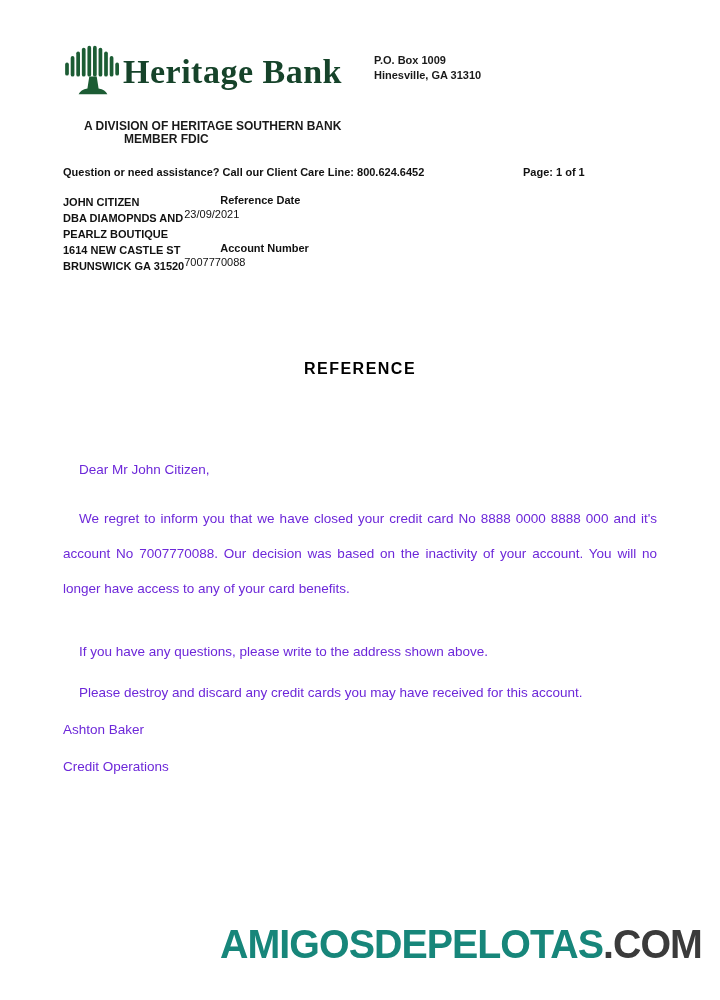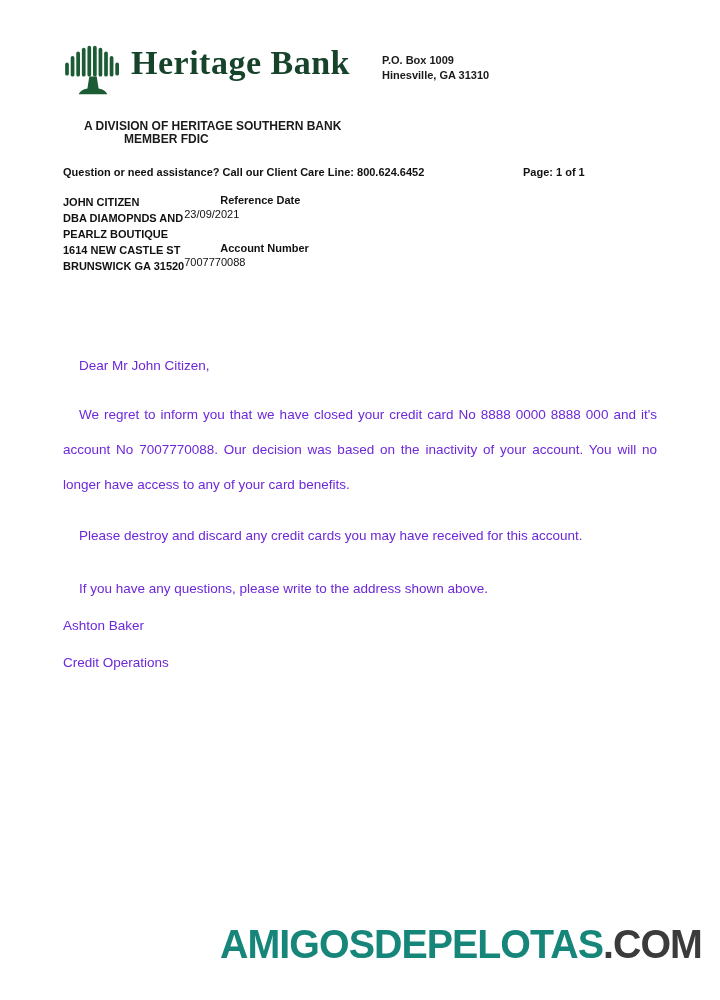--- a/index.html
+++ b/index.html
@@ -10,21 +10,21 @@
     margin:0 auto;
     background:#ffffff;
     font-family:"Liberation Sans", sans-serif;
     color:#111;
     overflow:hidden;
   }
   .content { padding:44px 63px 0 63px; }
 
   
   .header-row { display:flex; align-items:flex-start; }
-  .logo-block { display:flex; gap:8px; }
+  .logo-block { display:flex; align-items:center; }
   .bank-name {
     font-family:"Liberation Serif", serif;
     font-weight:700;
     font-size:34px;
     color:#16432a;
     letter-spacing:0.5px;
     white-space:nowrap;
   }
   .contact-block {
     margin-left:32px;
@@ -160,25 +160,26 @@
           <div class="meta-label">Reference Date</div>
           <div class="meta-value">23/09/2021</div>
         </div>
         <div class="meta-group">
           <div class="meta-label">Account Number</div>
           <div class="meta-value">7007770088</div>
         </div>
       </div>
     </div>
 
+    <div class="letter-title">REFERENCE</div>
 
     <div class="body-text salutation">Dear Mr John Citizen,</div>
     <div class="body-text para1">We regret to inform you that we have closed your credit card No 8888 0000 8888 000 and it's account No 7007770088. Our decision was based on the inactivity of your account. You will no longer have access to any of your card benefits.</div>
+    <div class="body-text para3">If you have any questions, please write to the address shown above.</div>
     <div class="body-text para2">Please destroy and discard any credit cards you may have received for this account.</div>
-    <div class="body-text para3">If you have any questions, please write to the address shown above.</div>
     <div class="body-text sig-name">Ashton Baker</div>
     <div class="body-text sig-title">Credit Operations</div>
 
   </div>
 
   <div class="watermark">
     <span id="wm-main" style="color: rgb(23, 134, 122);">AMIGOSDEPELOTAS</span><span id="wm-suffix" style="color: rgb(59, 59, 59);">.COM</span>
   </div>
 </div>
 

